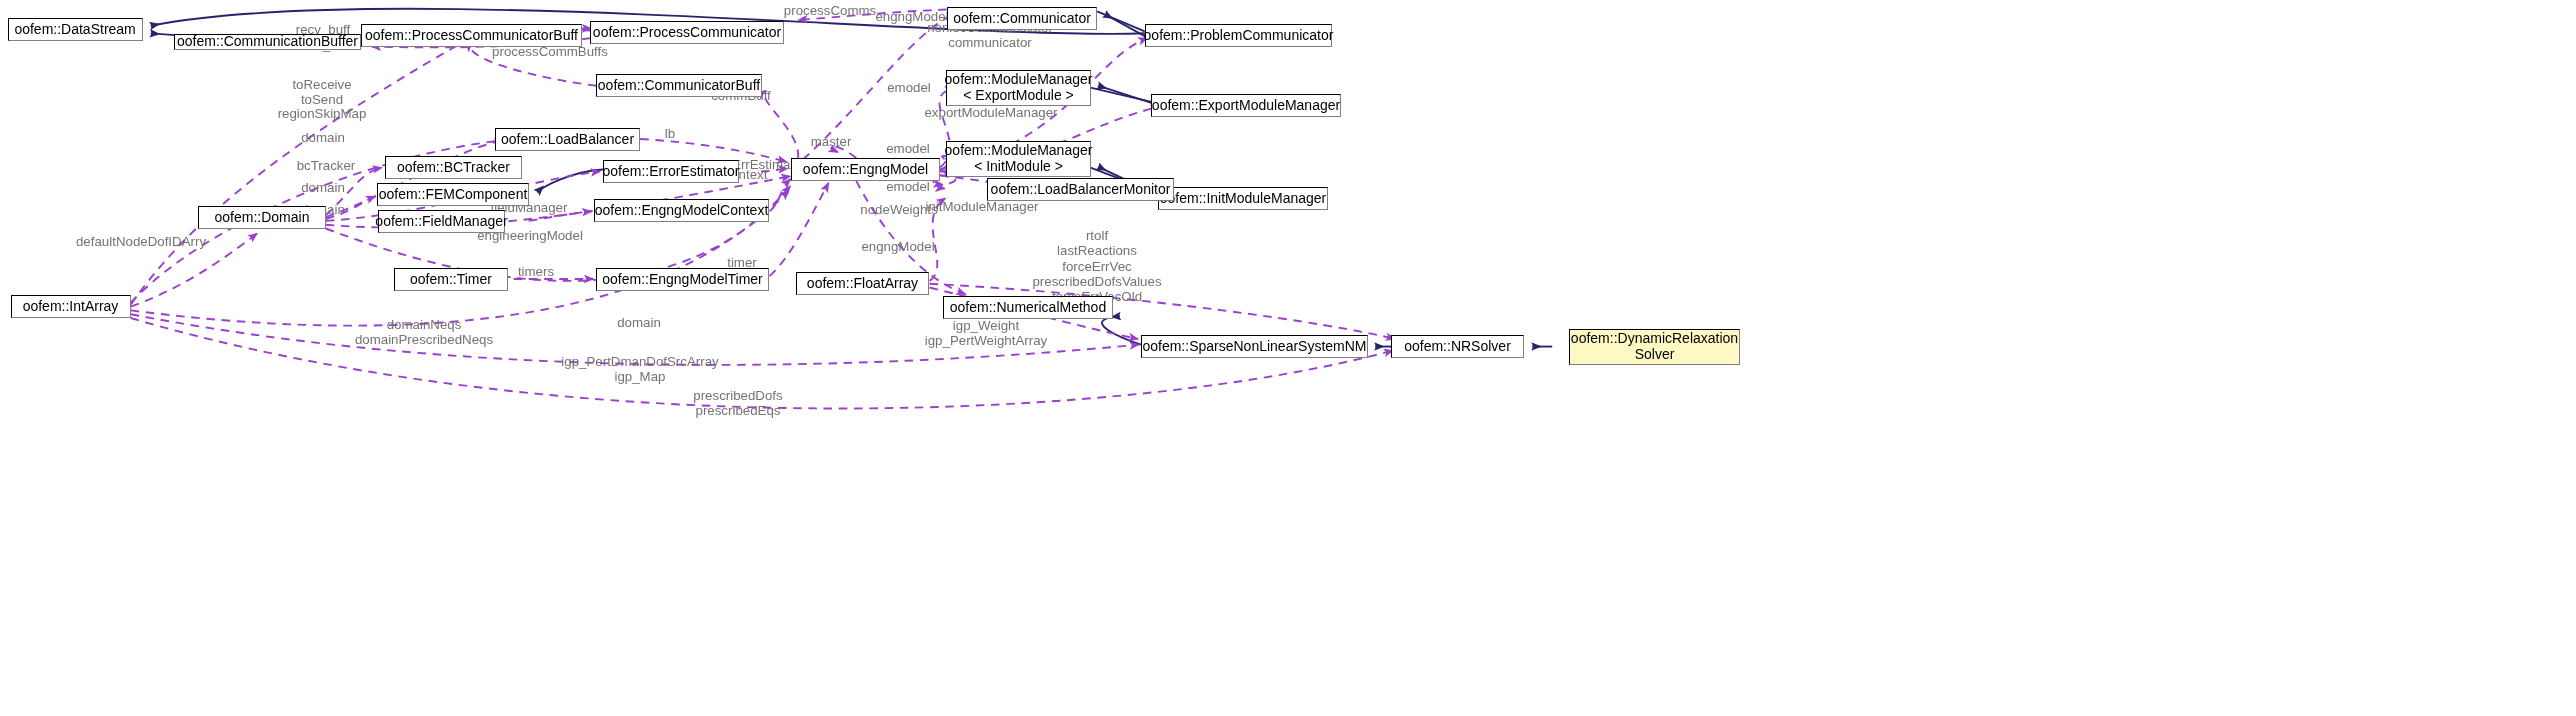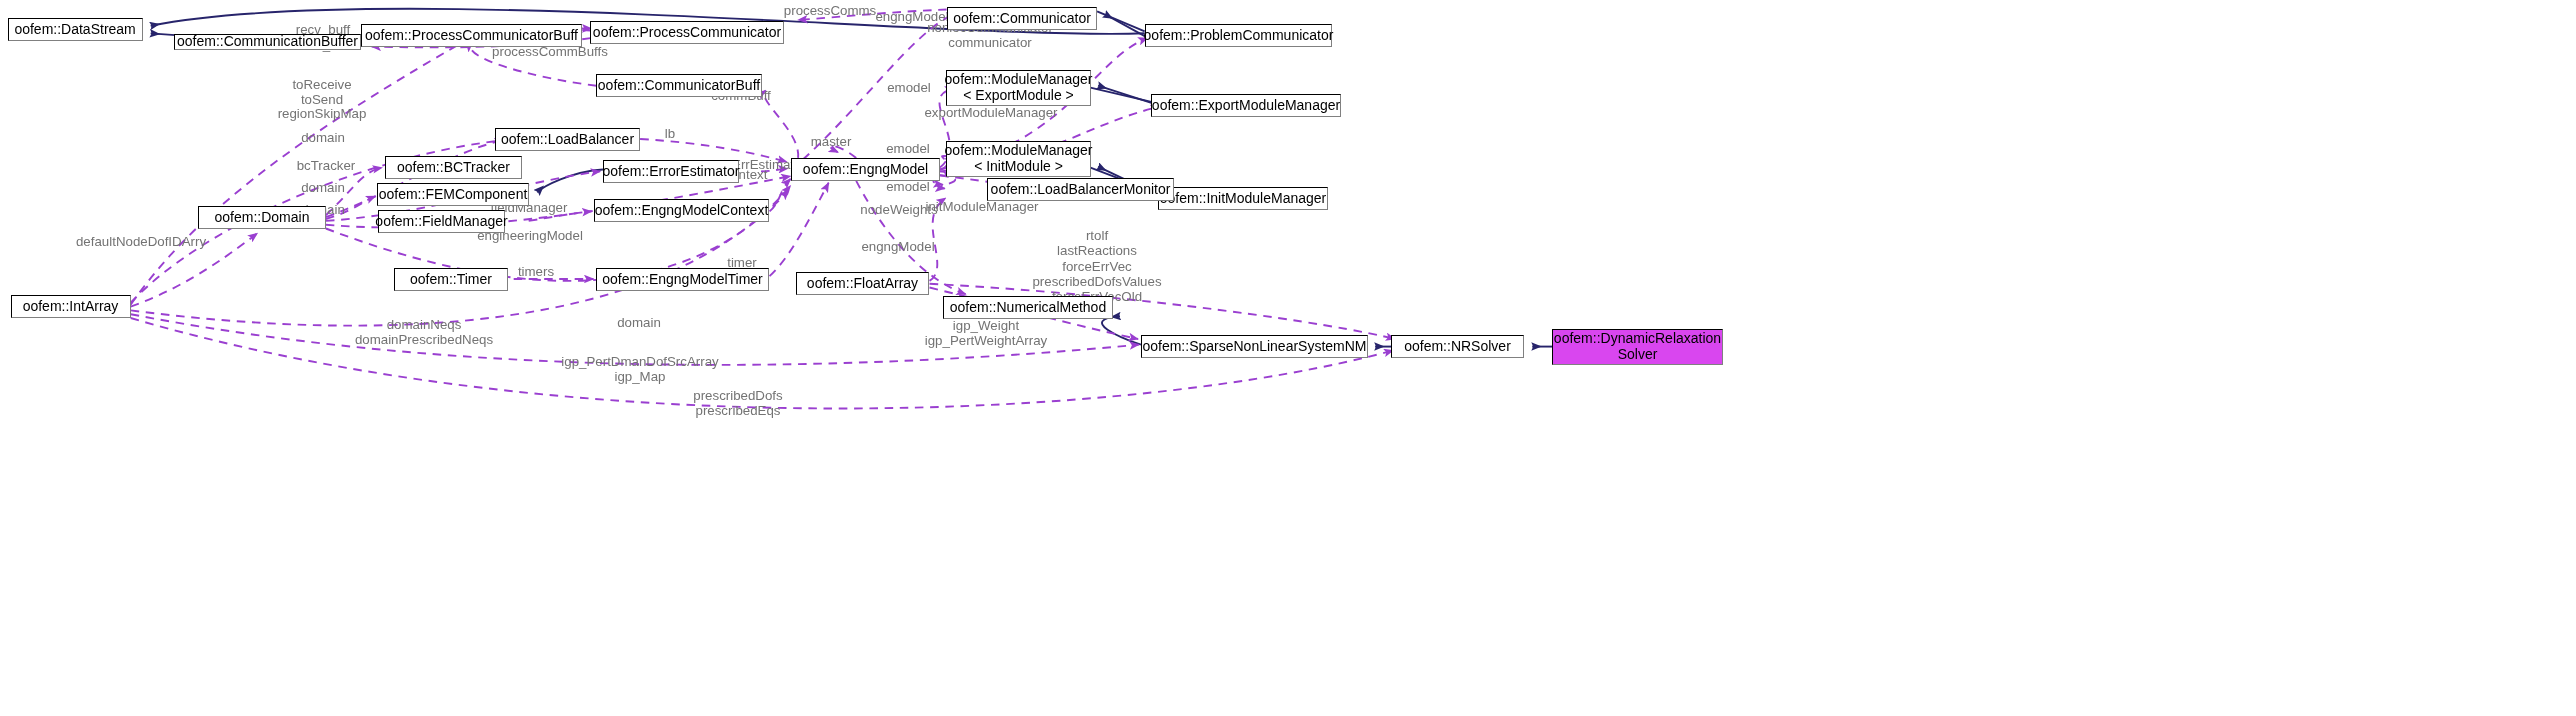--- a/index.html
+++ b/index.html
@@ -33,21 +33,22 @@
     font-size: 14px;
     line-height: 1.12;
     text-align: center;
     display: flex;
     align-items: center;
     justify-content: center;
     white-space: pre;
     z-index: 5;
   }
   .node.highlight {
-    background: #d946ef;
+    background: #fef9c3;
+    margin-left: 17px;
   }
   .edge-label {
     position: absolute;
     font-size: 13.3px;
     line-height: 1.15;
     color: #737373;
     text-align: center;
     white-space: pre;
     z-index: 4;
     transform: translate(-50%, -50%);

